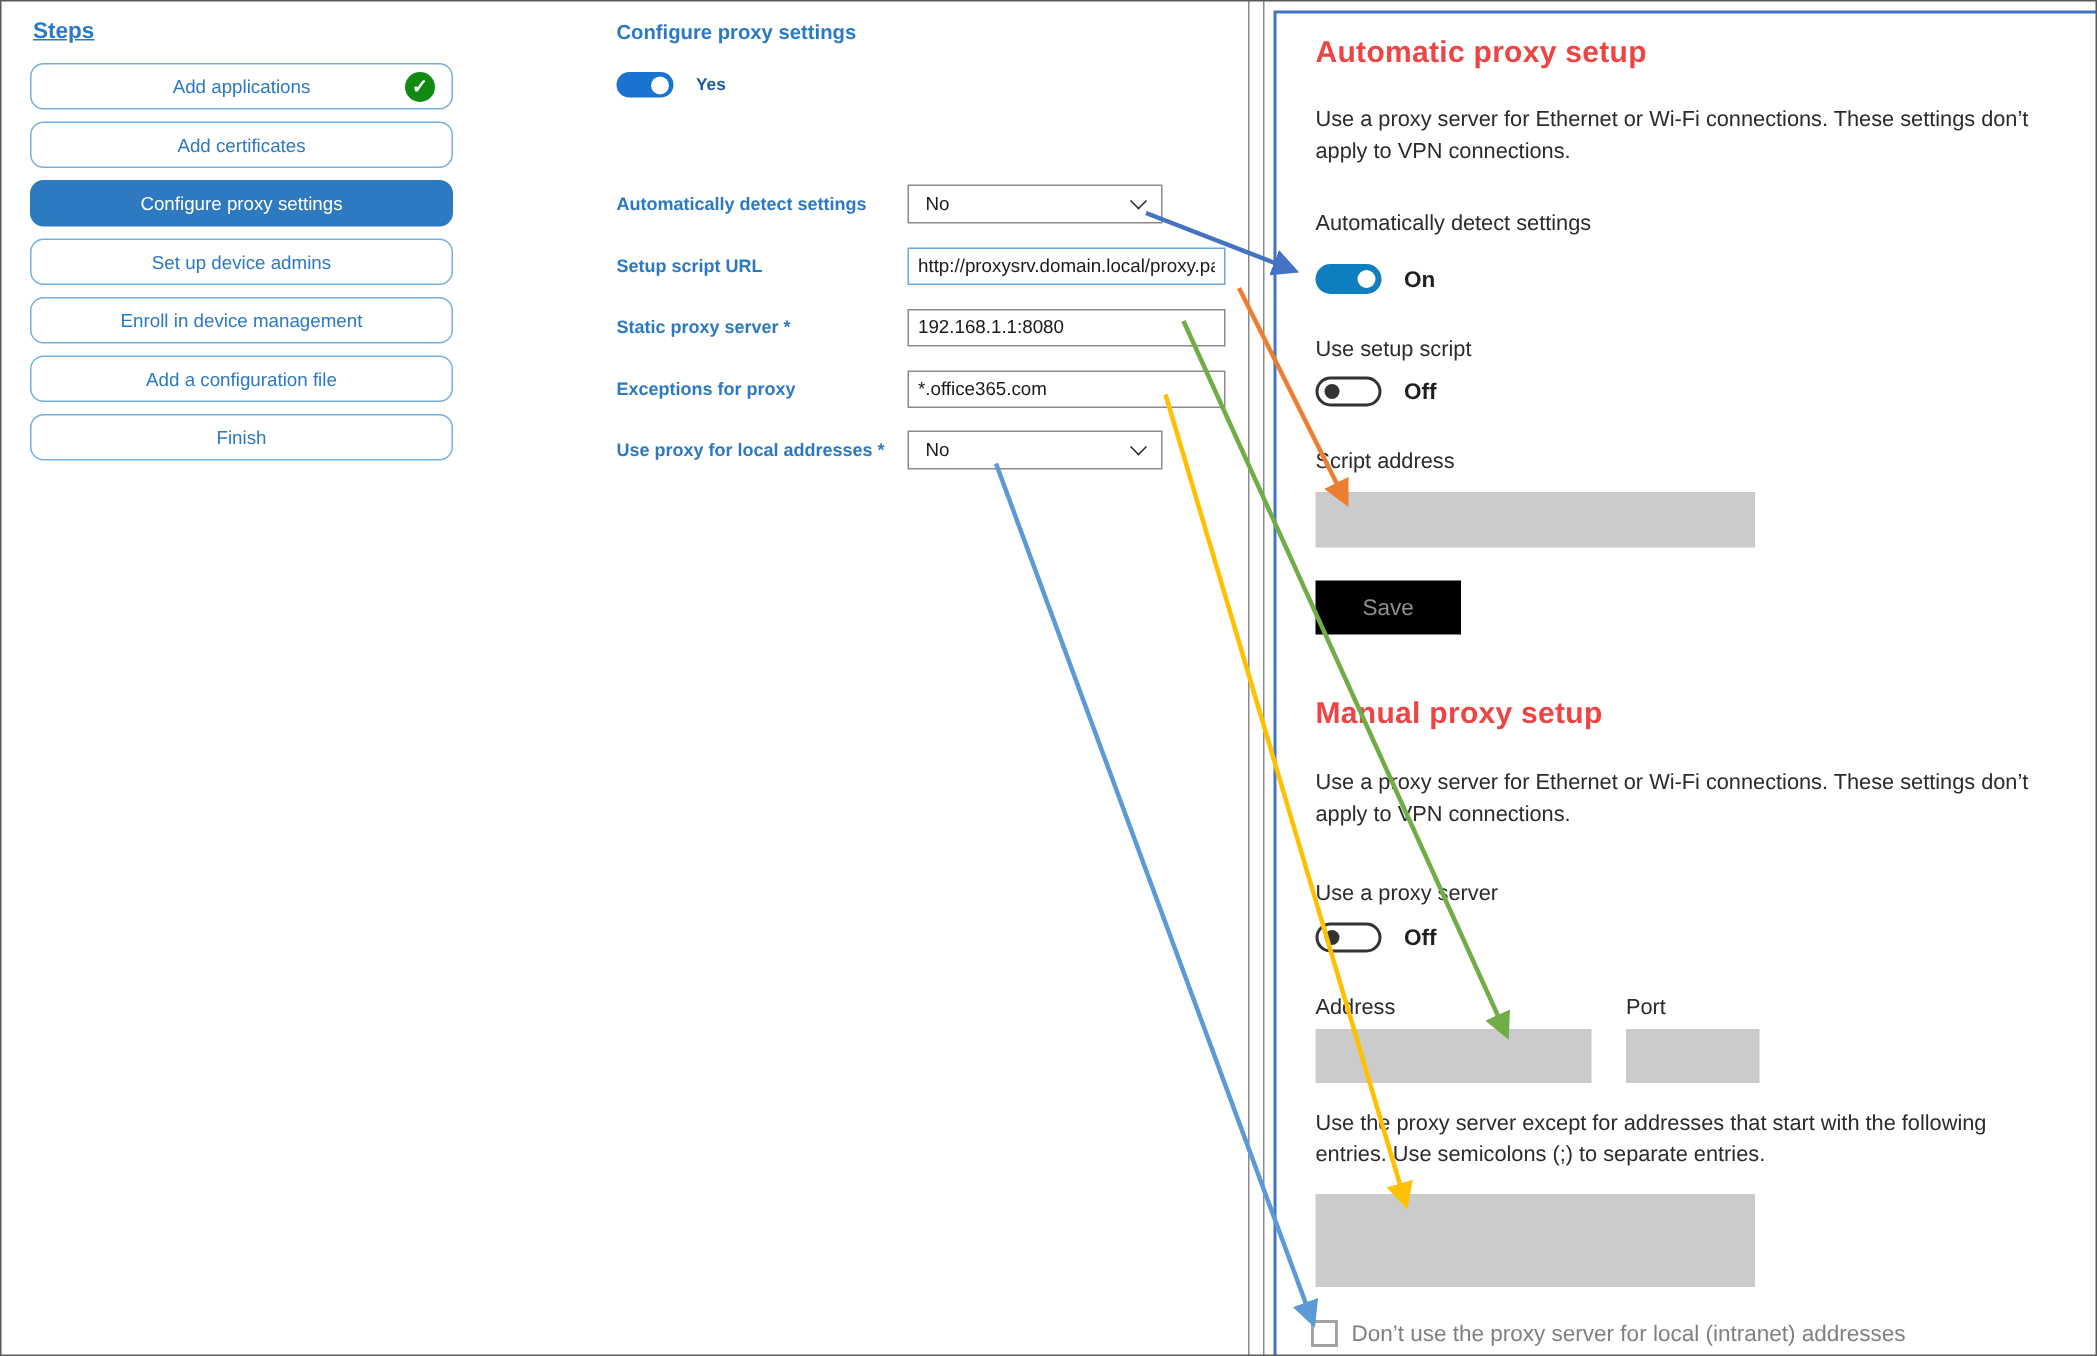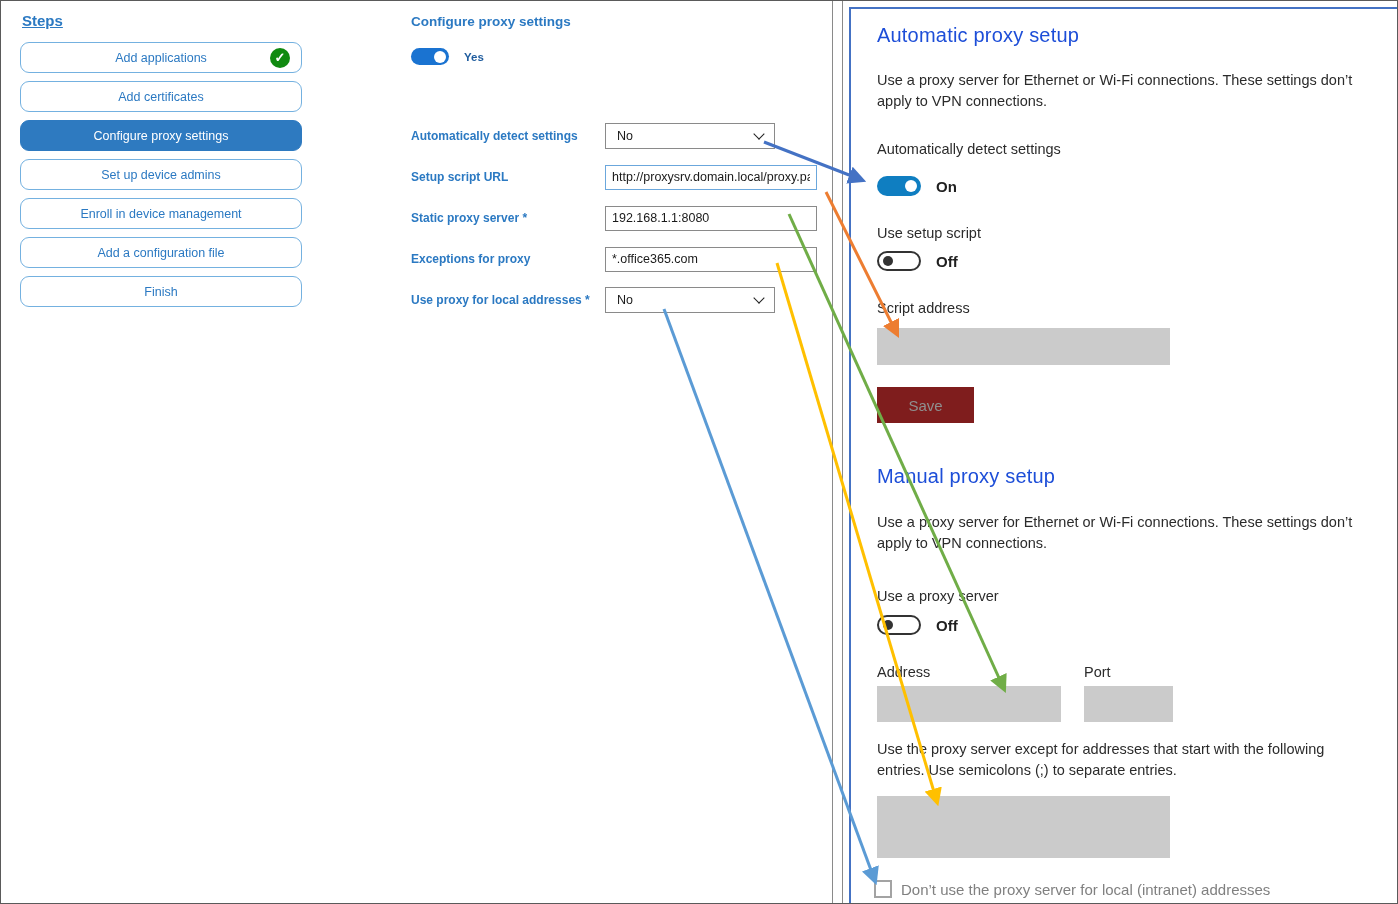--- a/index.html
+++ b/index.html
@@ -49,32 +49,32 @@
 
   
   .vline{position:absolute;top:0;width:1px;height:904px;background:#8a8a8a;}
 
   
   .settings-panel{
     position:absolute;left:849px;top:7px;width:562px;height:920px;background:#fff;
     border:2px solid #4472c4;box-sizing:border-box;
   }
   .sp{position:absolute;left:26px;}
-  .h-setting{font-size:20px;color:#1d4ed8;font-weight:400;letter-spacing:.2px;}
+  .h-setting{font-size:20px;color:#ef4444;font-weight:700;letter-spacing:.2px;}
   .p-setting{font-size:14.5px;color:#2b2b2b;line-height:1.45;}
   .lbl-setting{font-size:14.5px;color:#2b2b2b;}
   .toggle-row{display:flex;align-items:center;gap:15px;}
   .state-label{font-size:15px;color:#1f1f1f;font-weight:bold;}
   .toggle-on{width:44px;height:20px;border-radius:11px;background:#0f7ec1;position:relative;cursor:pointer;}
   .toggle-on .knob{position:absolute;right:4px;top:4px;width:12px;height:12px;border-radius:50%;background:#fff;}
   .toggle-off{width:44px;height:20px;border-radius:11px;background:#fff;border:2px solid #333;
     box-sizing:border-box;position:relative;cursor:pointer;}
   .toggle-off .knob{position:absolute;left:4px;top:3px;width:10px;height:10px;border-radius:50%;background:#333;}
   .gray-box{background:#cbcbcb;cursor:text;}
-  .save-btn{background:#7f1d1d;color:#8f8f8f;font-size:15px;display:flex;align-items:center;
+  .save-btn{background:#000000;color:#8f8f8f;font-size:15px;display:flex;align-items:center;
     justify-content:center;cursor:pointer;}
   .cb-row{display:flex;align-items:flex-start;gap:9px;}
   .checkbox{width:18px;height:18px;border:2px solid #a3a3a3;background:#fff;box-sizing:border-box;cursor:pointer;}
   .cb-label{color:#808080;font-size:15px;padding-top:1px;}
 
   
   #arrows{position:absolute;inset:0;z-index:40;pointer-events:none;}
 </style>
 </head>
 <body>

